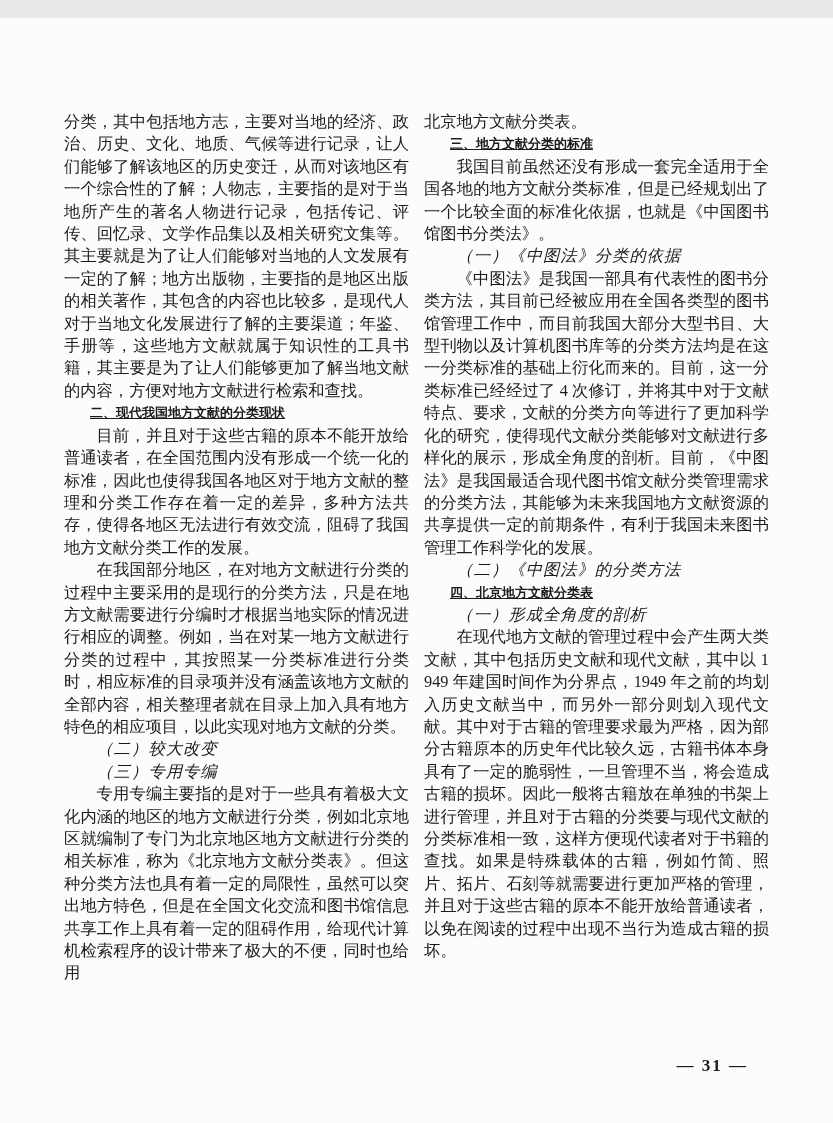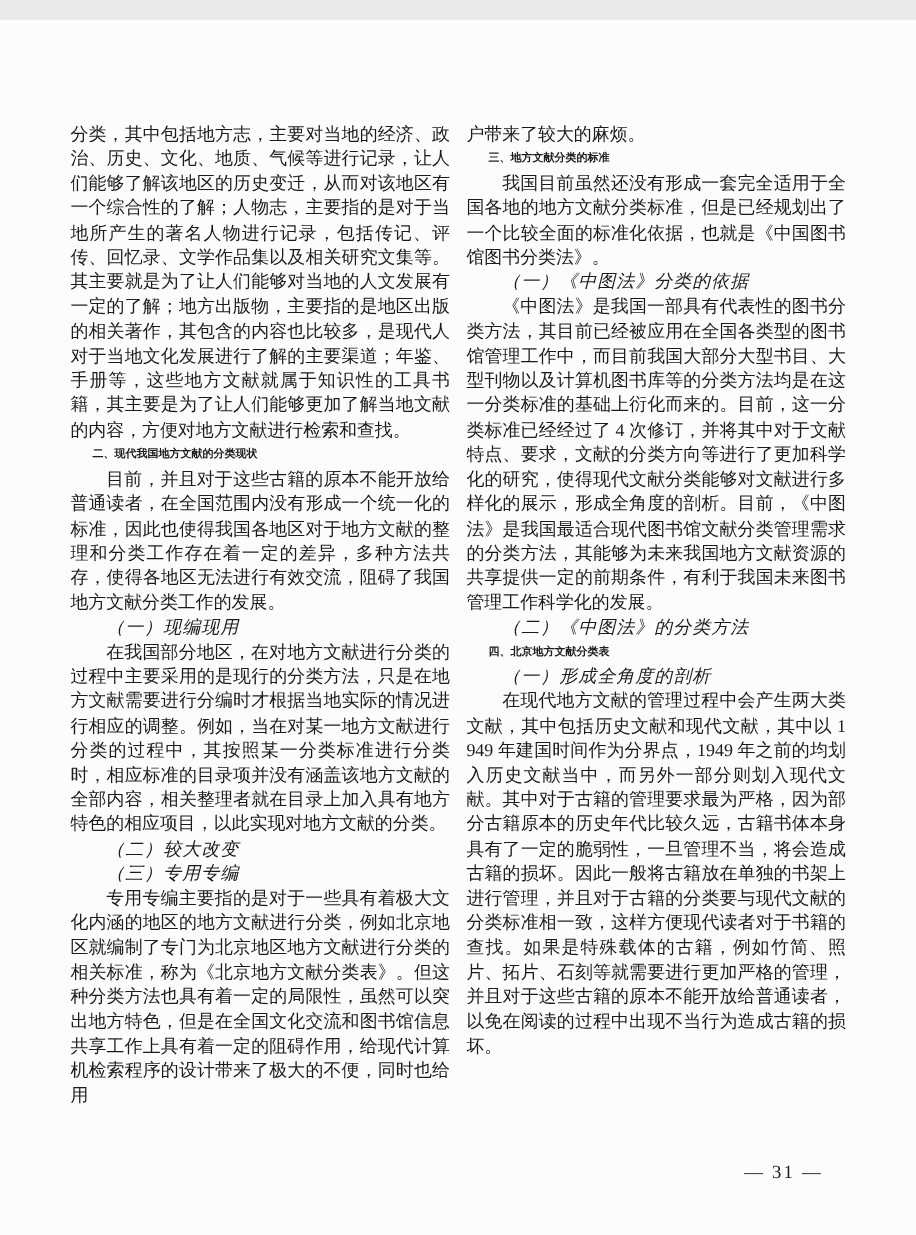--- a/index.html
+++ b/index.html
@@ -37,59 +37,59 @@
     word-break: break-all;
   }
   .col p.indent {
     text-indent: 2em;
     font-family: Liberation Serif, serif;
   }
   .h1 {
     margin: 0;
     font-family: "Liberation Sans", "DejaVu Sans", sans-serif;
     font-weight: bold;
-    font-size: 10px;
+    font-size: 13px;
     line-height: 22.4px;
     text-indent: 2em;
+    text-decoration: underline;
   }
   .h2 {
     margin: 0;
     font-style: italic;
     font-weight: 400;
     text-indent: 2em;
     letter-spacing: 1px;
   }
   .page-number {
     position: absolute;
     top: 1037px;
     right: 85px;
-    font-weight: normal;
+    font-weight: bold;
     font-size: 17px;
     letter-spacing: 2px;
   }
 </style>
 </head>
 <body>
 
 <div class="page">
   <div class="columns">
 
     <div class="col">
       <p>分类，其中包括地方志，主要对当地的经济、政治、历史、文化、地质、气候等进行记录，让人们能够了解该地区的历史变迁，从而对该地区有一个综合性的了解；人物志，主要指的是对于当地所产生的著名人物进行记录，包括传记、评传、回忆录、文学作品集以及相关研究文集等。其主要就是为了让人们能够对当地的人文发展有一定的了解；地方出版物，主要指的是地区出版的相关著作，其包含的内容也比较多，是现代人对于当地文化发展进行了解的主要渠道；年鉴、手册等，这些地方文献就属于知识性的工具书籍，其主要是为了让人们能够更加了解当地文献的内容，方便对地方文献进行检索和查找。</p>
       <p class="h1">二、现代我国地方文献的分类现状</p>
       <p class="indent">目前，并且对于这些古籍的原本不能开放给普通读者，在全国范围内没有形成一个统一化的标准，因此也使得我国各地区对于地方文献的整理和分类工作存在着一定的差异，多种方法共存，使得各地区无法进行有效交流，阻碍了我国地方文献分类工作的发展。</p>
-      <p class="h2">（一）现编现用</p>
       <p class="indent">在我国部分地区，在对地方文献进行分类的过程中主要采用的是现行的分类方法，只是在地方文献需要进行分编时才根据当地实际的情况进行相应的调整。例如，当在对某一地方文献进行分类的过程中，其按照某一分类标准进行分类时，相应标准的目录项并没有涵盖该地方文献的全部内容，相关整理者就在目录上加入具有地方特色的相应项目，以此实现对地方文献的分类。</p>
       <p class="h2">（二）较大改变</p>
       <p class="h2">（三）专用专编</p>
       <p class="indent">专用专编主要指的是对于一些具有着极大文化内涵的地区的地方文献进行分类，例如北京地区就编制了专门为北京地区地方文献进行分类的相关标准，称为《北京地方文献分类表》。但这种分类方法也具有着一定的局限性，虽然可以突出地方特色，但是在全国文化交流和图书馆信息共享工作上具有着一定的阻碍作用，给现代计算机检索程序的设计带来了极大的不便，同时也给用</p>
     </div>
 
     <div class="col">
-      <p>户带来了较大的麻烦。</p>
+      <p>北京地方文献分类表。</p>
       <p class="h1">三、地方文献分类的标准</p>
       <p class="indent">我国目前虽然还没有形成一套完全适用于全国各地的地方文献分类标准，但是已经规划出了一个比较全面的标准化依据，也就是《中国图书馆图书分类法》。</p>
       <p class="h2">（一）《中图法》分类的依据</p>
       <p class="indent">《中图法》是我国一部具有代表性的图书分类方法，其目前已经被应用在全国各类型的图书馆管理工作中，而目前我国大部分大型书目、大型刊物以及计算机图书库等的分类方法均是在这一分类标准的基础上衍化而来的。目前，这一分类标准已经经过了 4 次修订，并将其中对于文献特点、要求，文献的分类方向等进行了更加科学化的研究，使得现代文献分类能够对文献进行多样化的展示，形成全角度的剖析。目前，《中图法》是我国最适合现代图书馆文献分类管理需求的分类方法，其能够为未来我国地方文献资源的共享提供一定的前期条件，有利于我国未来图书管理工作科学化的发展。</p>
       <p class="h2">（二）《中图法》的分类方法</p>
       <p class="h1">四、北京地方文献分类表</p>
       <p class="h2">（一）形成全角度的剖析</p>
       <p class="indent">在现代地方文献的管理过程中会产生两大类文献，其中包括历史文献和现代文献，其中以 1949 年建国时间作为分界点，1949 年之前的均划入历史文献当中，而另外一部分则划入现代文献。其中对于古籍的管理要求最为严格，因为部分古籍原本的历史年代比较久远，古籍书体本身具有了一定的脆弱性，一旦管理不当，将会造成古籍的损坏。因此一般将古籍放在单独的书架上进行管理，并且对于古籍的分类要与现代文献的分类标准相一致，这样方便现代读者对于书籍的查找。如果是特殊载体的古籍，例如竹简、照片、拓片、石刻等就需要进行更加严格的管理，并且对于这些古籍的原本不能开放给普通读者，以免在阅读的过程中出现不当行为造成古籍的损坏。</p>
 
     </div>

